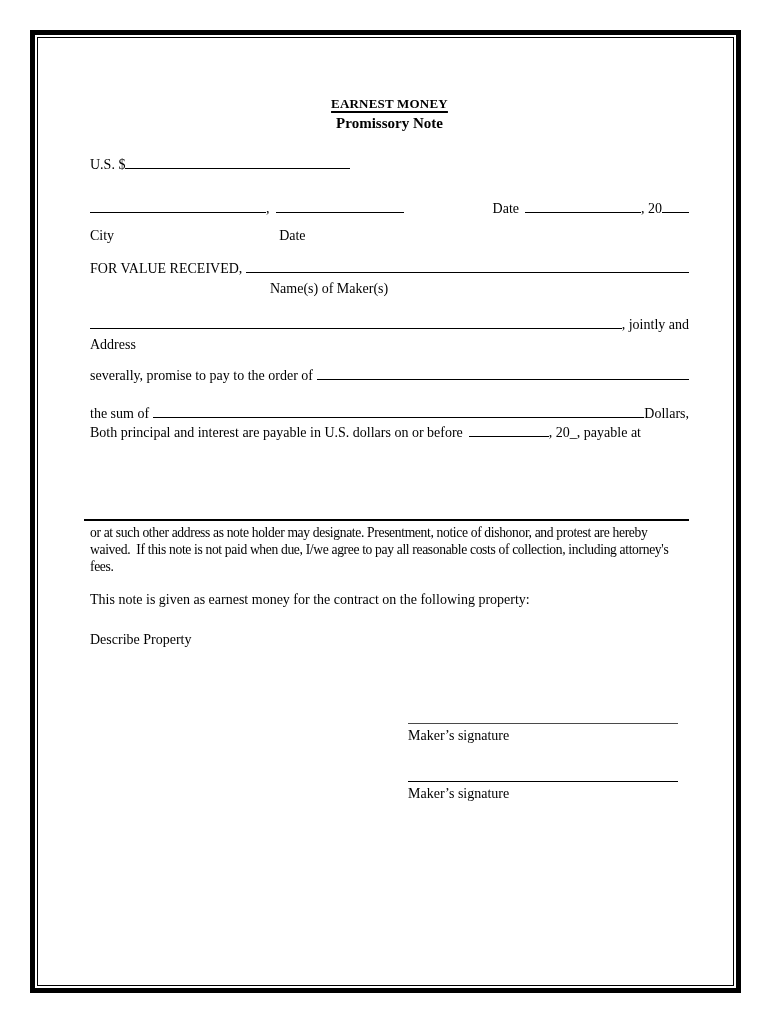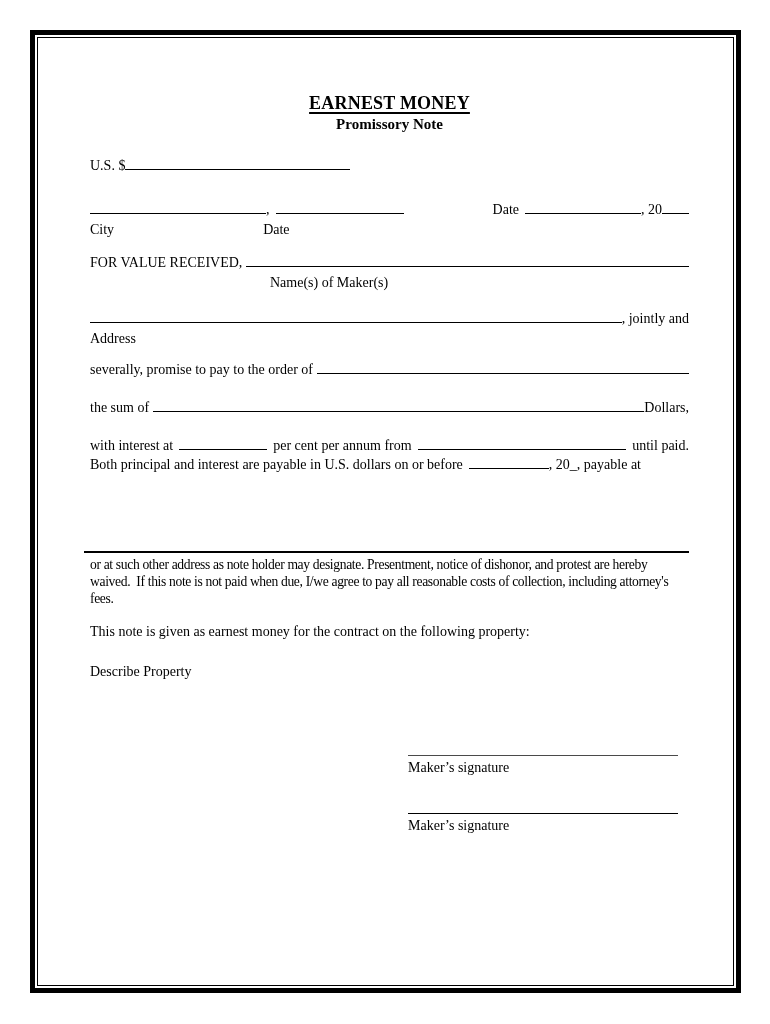--- a/index.html
+++ b/index.html
@@ -26,21 +26,21 @@
   }
   .content {
     position: absolute;
     left: 0; top: 0; right: 0; bottom: 0;
     padding: 56px 44px 0 52px; 
     font-size: 14px;
     line-height: 19px;
   }
   .title-block { text-align: center; }
   .doc-title {
-    font-size: 18px;
+    font-size: 13px;
     font-weight: bold;
     letter-spacing: 0.2px;
     text-decoration: underline;
     text-underline-offset: 3px;
     text-decoration-thickness: 1.5px;
     display: inline-block;
   }
   .doc-subtitle {
     font-size: 15px;
     font-weight: bold;
@@ -50,21 +50,21 @@
   .flexline { display: flex; align-items: baseline; white-space: nowrap; }
   .bl {
     display: inline-block;
     border-bottom: 1px solid #000;
     height: 13px;
     vertical-align: baseline;
   }
   .bl-grow { flex: 1 1 auto; border-bottom: 1px solid #000; height: 13px; }
   .us-line { margin-top: 22px; }
   .csd-row { margin-top: 25px; }
-  .csd-labels { display: flex; margin-top: 1px; }
+  .csd-labels { display: flex; margin-top: 8px; gap: 16px; }
   .label-state { margin-left: 149px; }
   .fvr-line { margin-top: 14px; }
   .makers-caption { margin-left: 180px; margin-top: 1px; }
   .addr-line { margin-top: 17px; }
   .addr-label { margin-top: 1px; }
   .sev-line { margin-top: 12px; }
   .sum-line { margin-top: 19px; }
   .int-line { margin-top: 19px; }
   .both-line { }
   .sep-rule {
@@ -143,31 +143,20 @@
           <span class="bl-grow"></span>
       </div>
 
       <div class="flexline sum-line">
         <span>the sum of</span>
           <span class="gap-4"></span>
           <span class="bl-grow"></span>
           <span>Dollars,</span>
       </div>
 
-      <div class="flexline int-line">
-        <span>with interest at</span>
-          <span class="gap-6"></span>
-          <span class="bl" style="width:88px"></span>
-          <span class="gap-6"></span>
-          <span>per cent per annum from</span>
-          <span class="gap-6"></span>
-          <span class="bl-grow"></span>
-          <span class="gap-6"></span>
-          <span>until paid.</span>
-      </div>
 
       <div class="flexline both-line">
         <span>Both principal and interest are payable in U.S. dollars on or before</span>
           <span class="gap-6"></span>
           <span class="bl" style="width:80px"></span>
           <span>, 20_, payable at</span>
       </div>
 
       <div class="sep-rule"></div>
 

